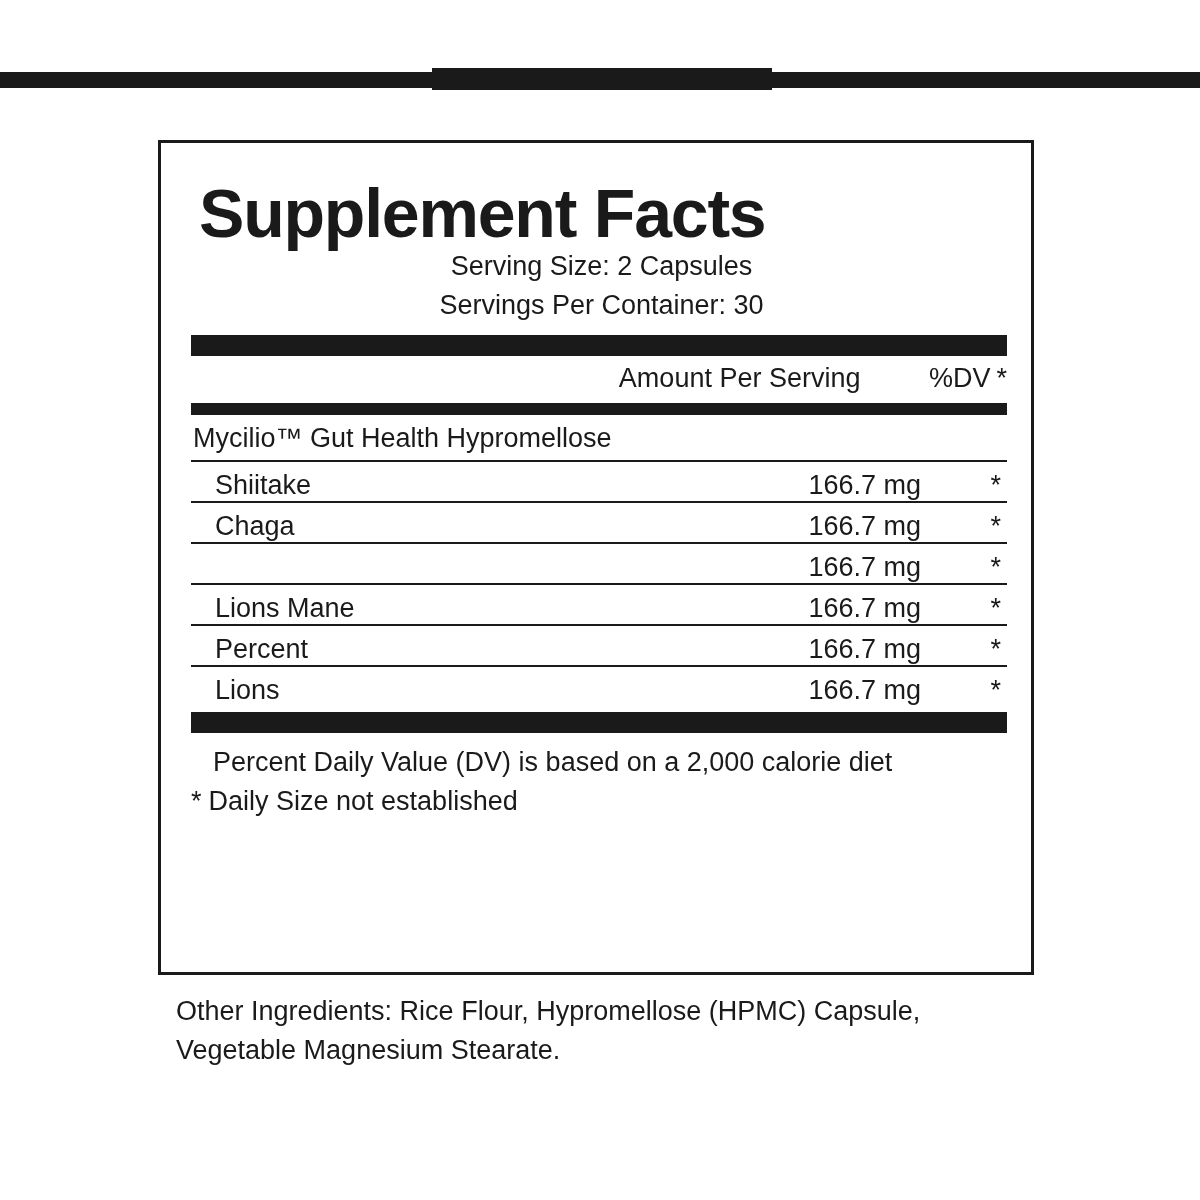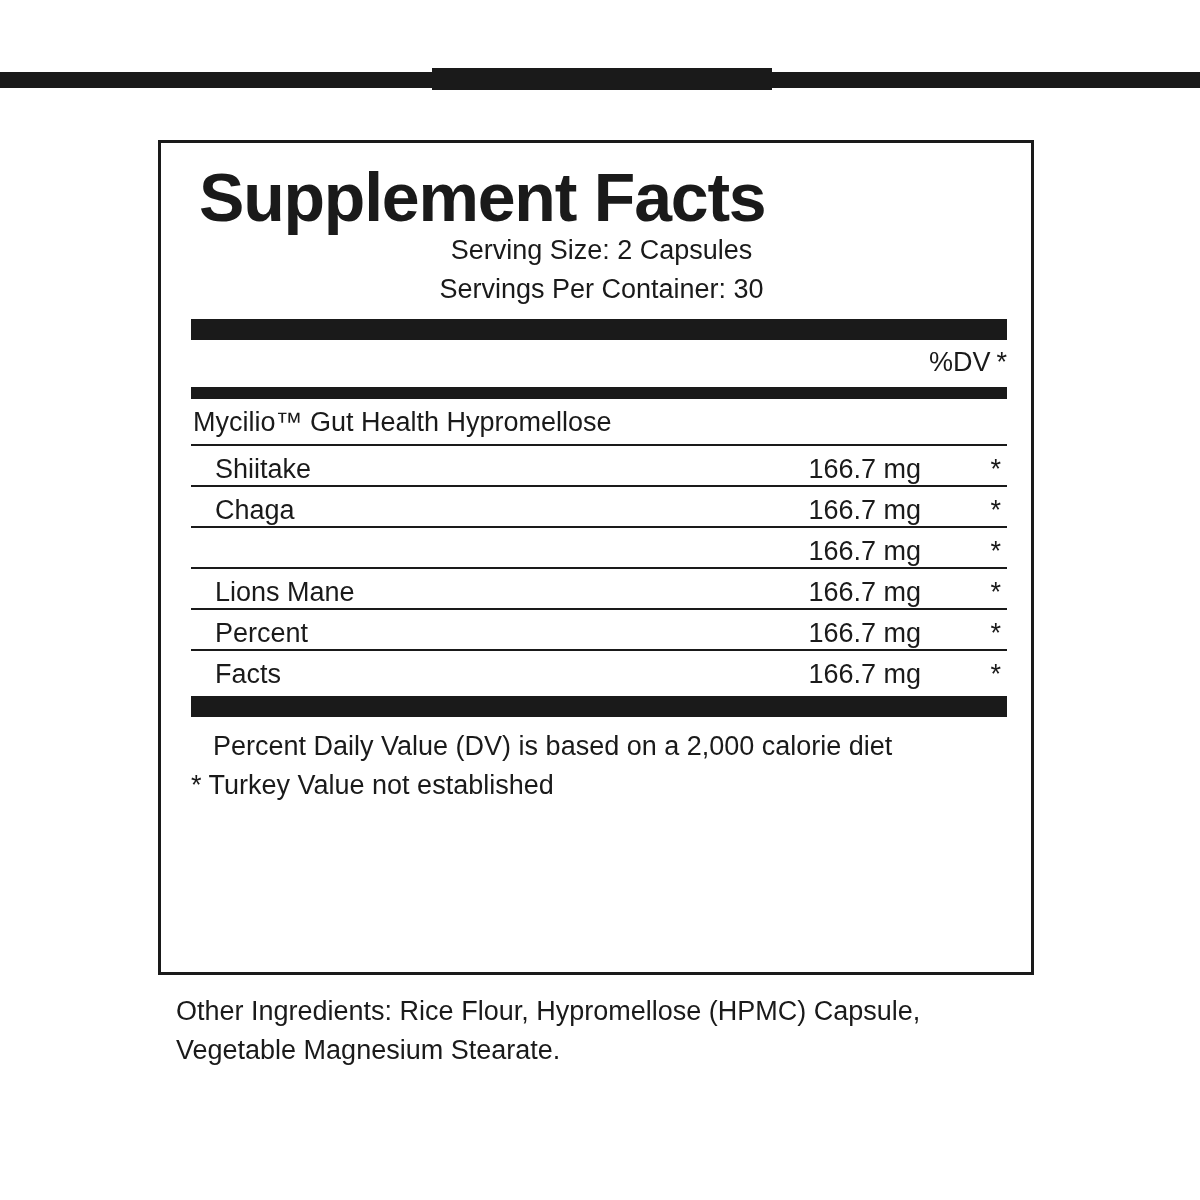--- a/index.html
+++ b/index.html
@@ -42,21 +42,21 @@
     width: 876px;
     height: 835px;
     border: 3px solid #1a1a1a;
     box-sizing: border-box;
     background: #ffffff;
   }
 
   .panel-inner {
     position: absolute;
     left: 30px;
-    top: 12px;
+    top: 28px;
     width: 816px;
   }
 
   .sf-title {
     font-size: 68px;
     font-weight: bold;
     letter-spacing: -1.2px;
     line-height: 1.0;
     margin: 8px 0 0 8px;
     color: #1a1a1a;
@@ -172,20 +172,21 @@
   <div class="panel-inner">
 
     <div class="sf-title">Supplement Facts</div>
 
     <div class="serving-line">Serving Size: 2 Capsules</div>
     <div class="serving-line">Servings Per Container: 30</div>
 
     <div class="rule-thick"></div>
 
     <div class="amount-header">
+      <span class="aps">Amount Per Serving</span>
       <span class="dv">%DV</span>
       <span style="padding-left:6px;">*</span>
     </div>
 
     <div class="rule-medium"></div>
 
     <div class="formulation">Mycilio™ Gut Health Hypromellose</div>
 
     <div class="rule-thin"></div>
     <div class="ing-row">
@@ -216,30 +217,30 @@
 
     <div class="rule-thin"></div>
     <div class="ing-row">
       <span class="ing-name">Percent</span>
       <span class="ing-amount">166.7 mg</span>
       <span class="ing-dv">*</span>
     </div>
 
     <div class="rule-thin"></div>
     <div class="ing-row">
-      <span class="ing-name">Facts</span>
+      <span class="ing-name">Lions</span>
       <span class="ing-amount">166.7 mg</span>
       <span class="ing-dv">*</span>
     </div>
 
     <div class="rule-bottom-thick"></div>
 
     <div class="footnotes">
       <div class="footnote-1">Percent Daily Value (DV) is based on a 2,000 calorie diet</div>
       <div class="footnote-2">
-        <span class="star">*</span><span>Turkey Value not established</span>
+        <span class="star">*</span><span>Daily Size not established</span>
       </div>
     </div>
 
   </div>
 </div>
 
 <div class="other-ingredients">Other Ingredients: Rice Flour, Hypromellose (HPMC) Capsule, Vegetable Magnesium Stearate.</div>
 
 </body></html>

